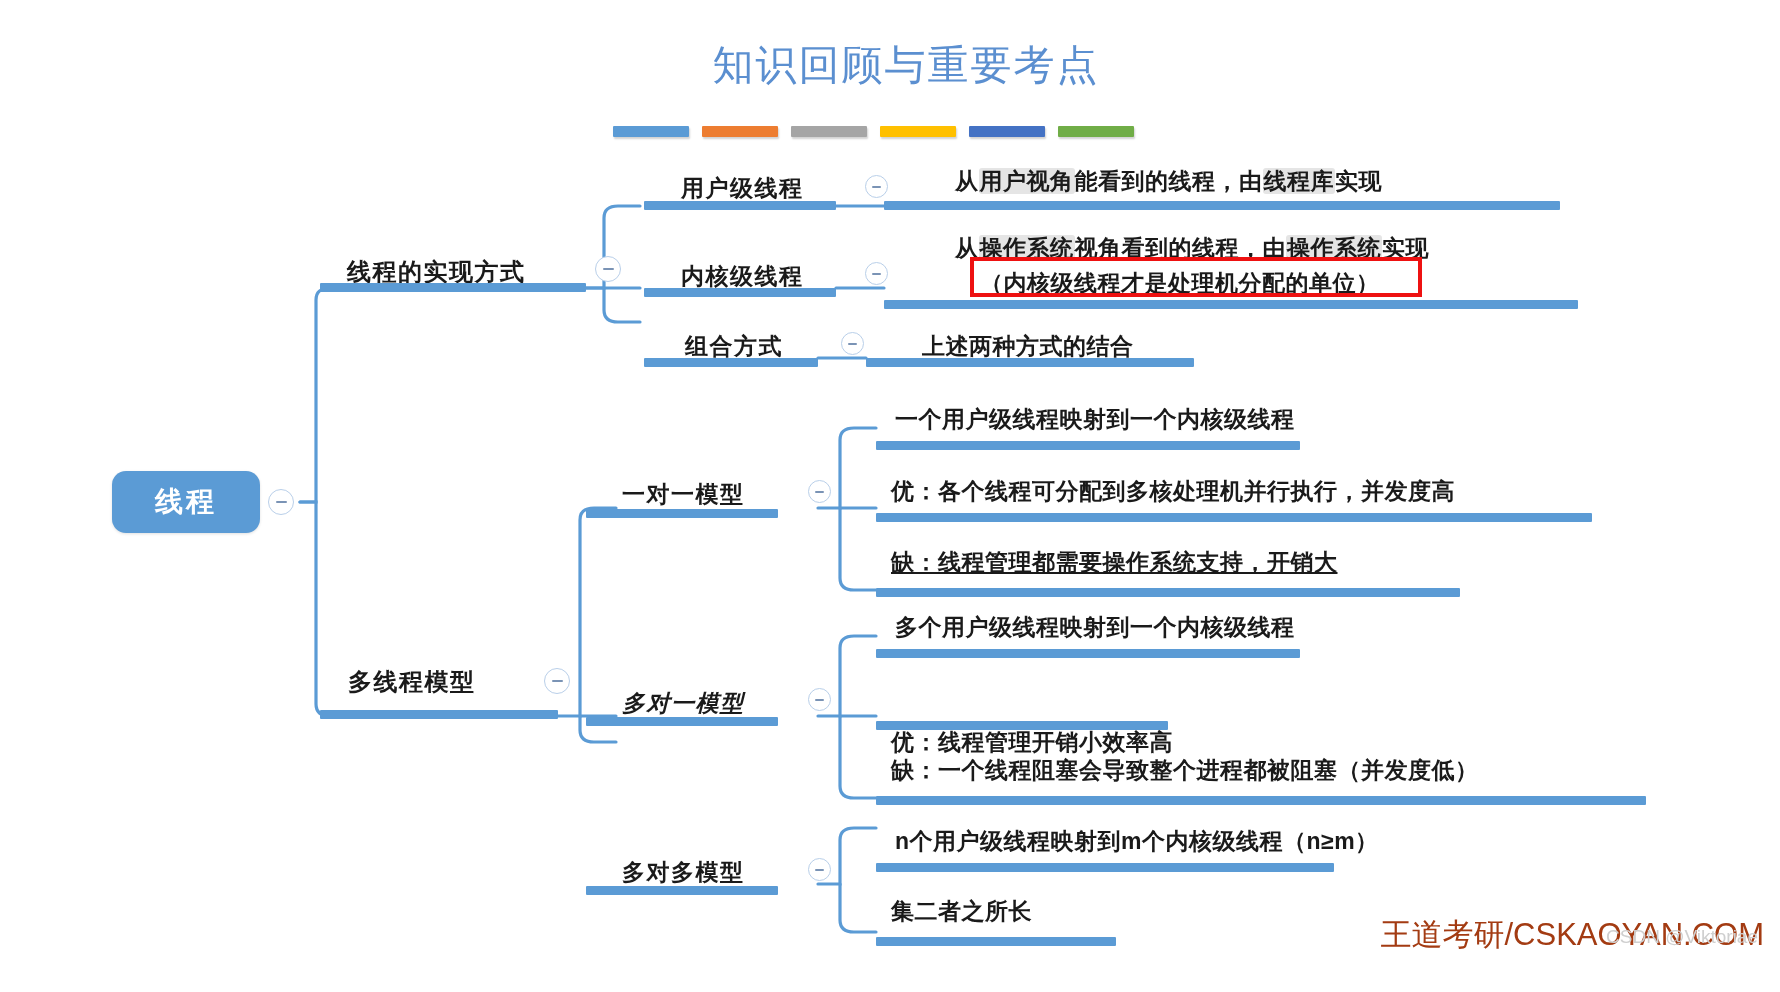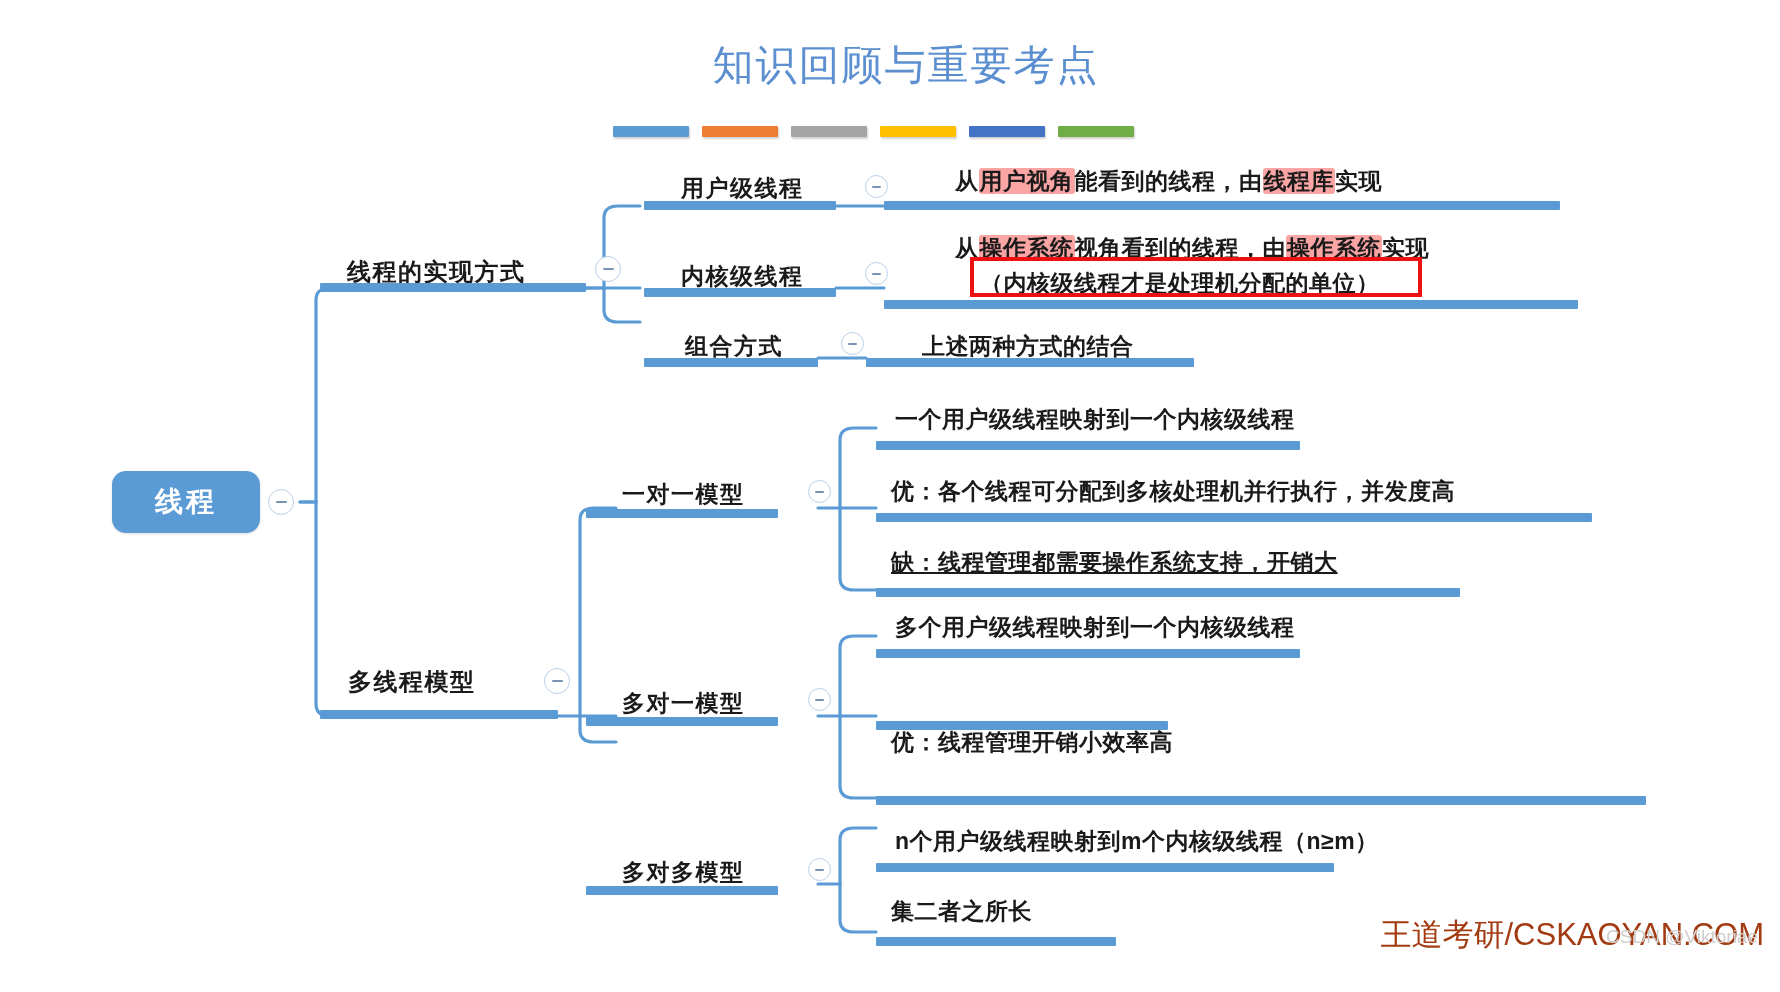--- a/index.html
+++ b/index.html
@@ -67,21 +67,21 @@
     display: flex; align-items: center; justify-content: center;
   }
   .toggle::after {
     content: ""; display: block;
     width: 11px; height: 2px; background: #7a93b5; border-radius: 1px;
   }
   .toggle.small { width: 23px; height: 23px; }
   .toggle.small::after { width: 9px; }
 
   
-  .hl { background: #fca5a5; border-radius: 3px; padding: 0 1px; }
+  .hl { background: #e5e5e5; border-radius: 3px; padding: 0 1px; }
 
   
   .redbox {
     position: absolute;
     border: 4px solid #ee1111;
     background: transparent;
   }
 
   
   .wm-main {
@@ -188,30 +188,31 @@
 
   <div class="node leaf" style="left:895px; top:408px;">一个用户级线程映射到一个内核级线程</div>
   <div class="bar" style="left:876px; top:441px; width:424px;"></div>
 
   <div class="node leaf" style="left:891px; top:480px;">优：各个线程可分配到多核处理机并行执行，并发度高</div>
   <div class="bar" style="left:876px; top:513px; width:716px;"></div>
 
   <div class="node leaf" style="left:891px; top:551px;text-decoration:underline;">缺：线程管理都需要操作系统支持，开销大</div>
   <div class="bar" style="left:876px; top:588px; width:584px;"></div>
 
-  <div class="node lvl2" style="left:622px; top:692px;">多对一模型</div>
+  <div class="node lvl2" style="left:622px; top:692px;font-style:italic;">多对一模型</div>
   <div class="bar" style="left:586px; top:717px; width:192px;"></div>
   <div class="toggle small" style="left:808px; top:688px;"></div>
 
   <div class="node leaf" style="left:895px; top:616px;">多个用户级线程映射到一个内核级线程</div>
   <div class="bar" style="left:876px; top:649px; width:424px;"></div>
 
   <div class="node leaf" style="left:891px; top:688px;margin-top:43px;">优：线程管理开销小效率高</div>
   <div class="bar" style="left:876px; top:721px; width:292px;"></div>
 
+  <div class="node leaf" style="left:891px; top:759px;">缺：一个线程阻塞会导致整个进程都被阻塞（并发度低）</div>
   <div class="bar" style="left:876px; top:796px; width:770px;"></div>
 
   <div class="node lvl2" style="left:622px; top:861px;">多对多模型</div>
   <div class="bar" style="left:586px; top:886px; width:192px;"></div>
   <div class="toggle small" style="left:808px; top:858px;"></div>
 
   <div class="node leaf" style="left:895px; top:830px;">n个用户级线程映射到m个内核级线程（n≥m）</div>
   <div class="bar" style="left:876px; top:863px; width:458px;"></div>
 
   <div class="node leaf" style="left:891px; top:900px;">集二者之所长</div>

